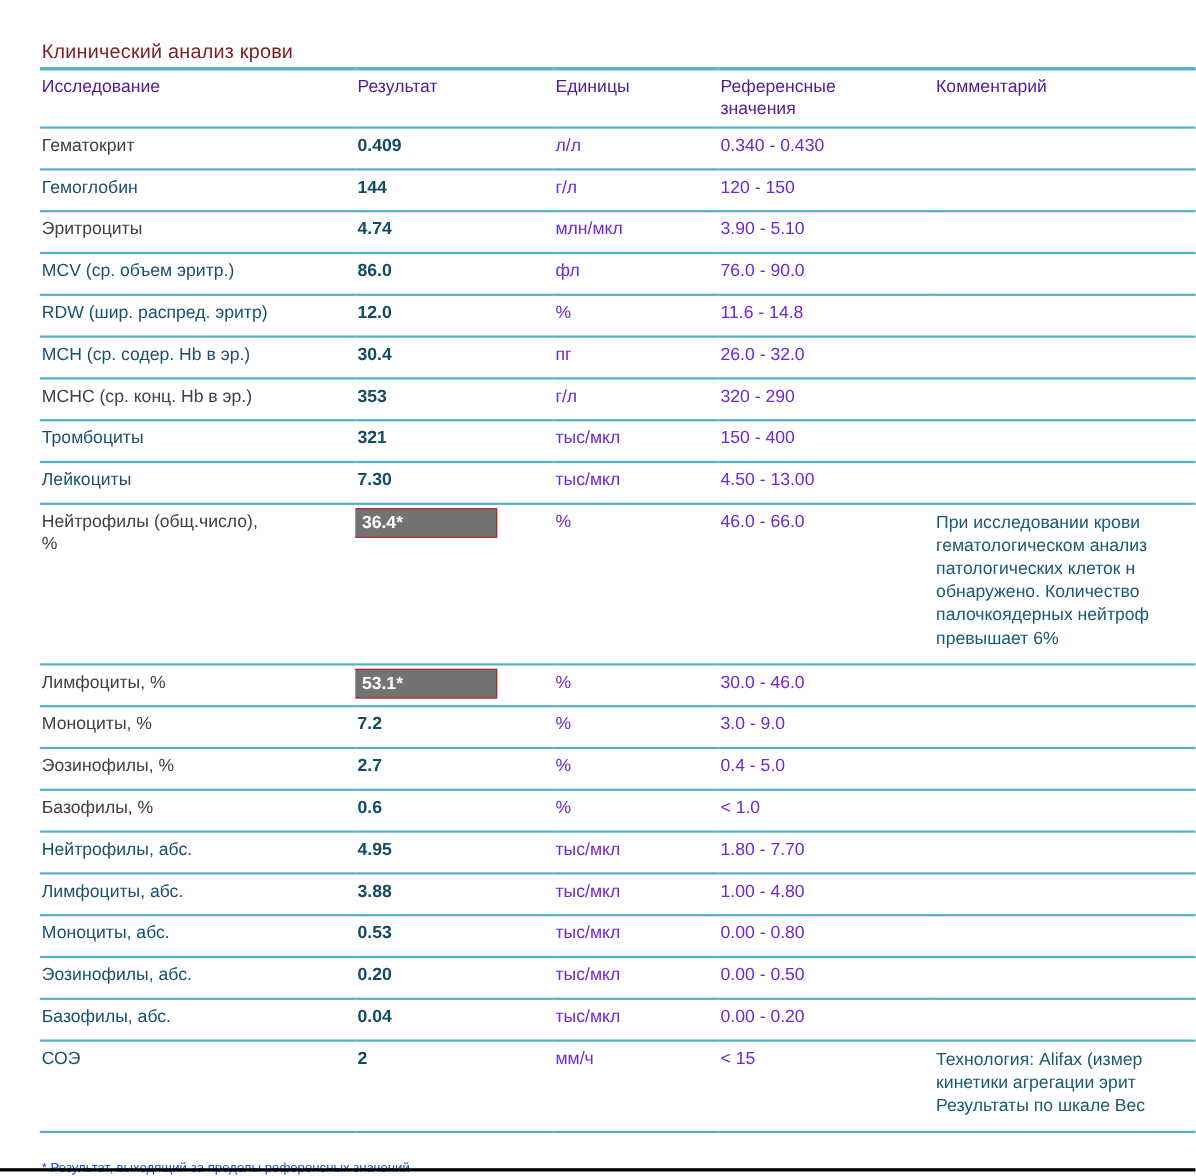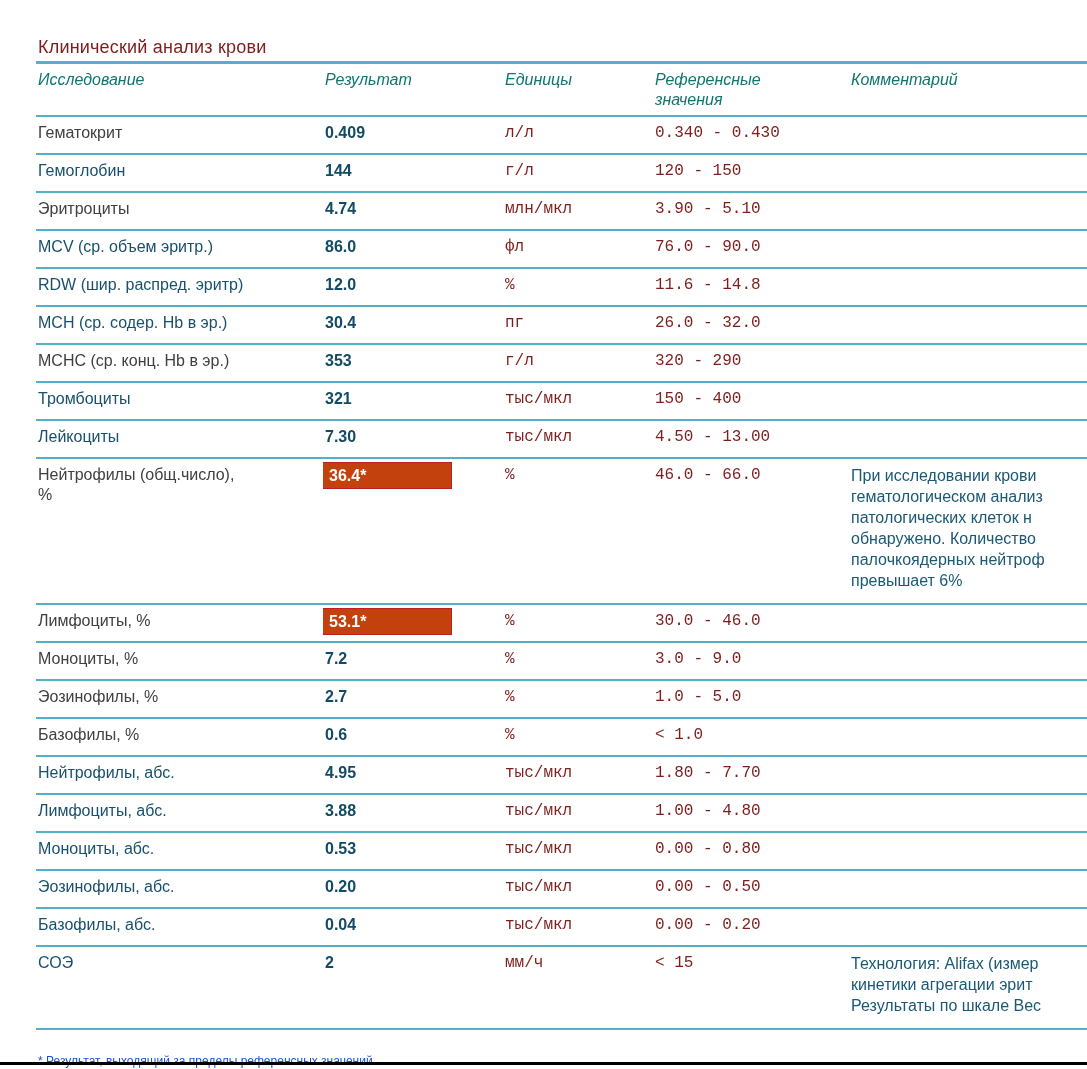--- a/index.html
+++ b/index.html
@@ -24,31 +24,31 @@
   table.results col.c2{width:180px;}
   table.results col.c3{width:150px;}
   table.results col.c4{width:196px;}
   table.results col.c5{width:427px;}
   th,td{
     text-align:left;vertical-align:top;font-weight:normal;
     padding:6px 10px 5px 2px;line-height:20px;
     border-bottom:2px solid #56AFC8;
     white-space:pre-line;overflow:hidden;
   }
-  thead th{height:40px;color:#0f766e;font-style:italic;}
+  thead th{height:40px;color:#4c1d95;}
   td.c-name{color:#19506B;}
   td.c-name.link{color:#404040;cursor:pointer;}
   td.c-result{font-weight:bold;color:#124B63;}
-  td.c-ref,td.c-units{color:#7f1d1d;font-family:Liberation Mono, monospace;}
+  td.c-ref,td.c-units{color:#6d28d9;}
   tr.normal td{height:18px;}
   .flag{
     display:inline-block;box-sizing:border-box;
     margin:-3px 0 0 -4px;padding:2px 8px 3px 7px;
     min-width:131px;height:27px;
-    background:#c2410c;border:1px solid #BE1E24;
+    background:#737373;border:1px solid #BE1E24;
     color:#ffffff;font-weight:bold;font-size:16px;line-height:21px;
   }
   .comment-line{white-space:nowrap;line-height:21px;color:#1A5874;}
   td.c-comment{padding-bottom:12px;}
   .note{
     margin:20px 0 0 2px;font-size:12px;color:#1d4ed8;line-height:22px;
   }
   .bottom-line{
     position:absolute;left:0;top:1062px;width:1087px;height:3px;background:#000000;
   }
@@ -162,21 +162,21 @@
               <td class="c-name link">Моноциты, %</td>
               <td class="c-result">7.2</td>
               <td class="c-units">%</td>
               <td class="c-ref">3.0 - 9.0</td>
               <td class="c-comment"></td>
             </tr>
             <tr class="normal">
               <td class="c-name link">Эозинофилы, %</td>
               <td class="c-result">2.7</td>
               <td class="c-units">%</td>
-              <td class="c-ref">1.0 - 5.0</td>
+              <td class="c-ref">0.4 - 5.0</td>
               <td class="c-comment"></td>
             </tr>
             <tr class="normal">
               <td class="c-name link">Базофилы, %</td>
               <td class="c-result">0.6</td>
               <td class="c-units">%</td>
               <td class="c-ref">&lt; 1.0</td>
               <td class="c-comment"></td>
             </tr>
             <tr class="normal">

